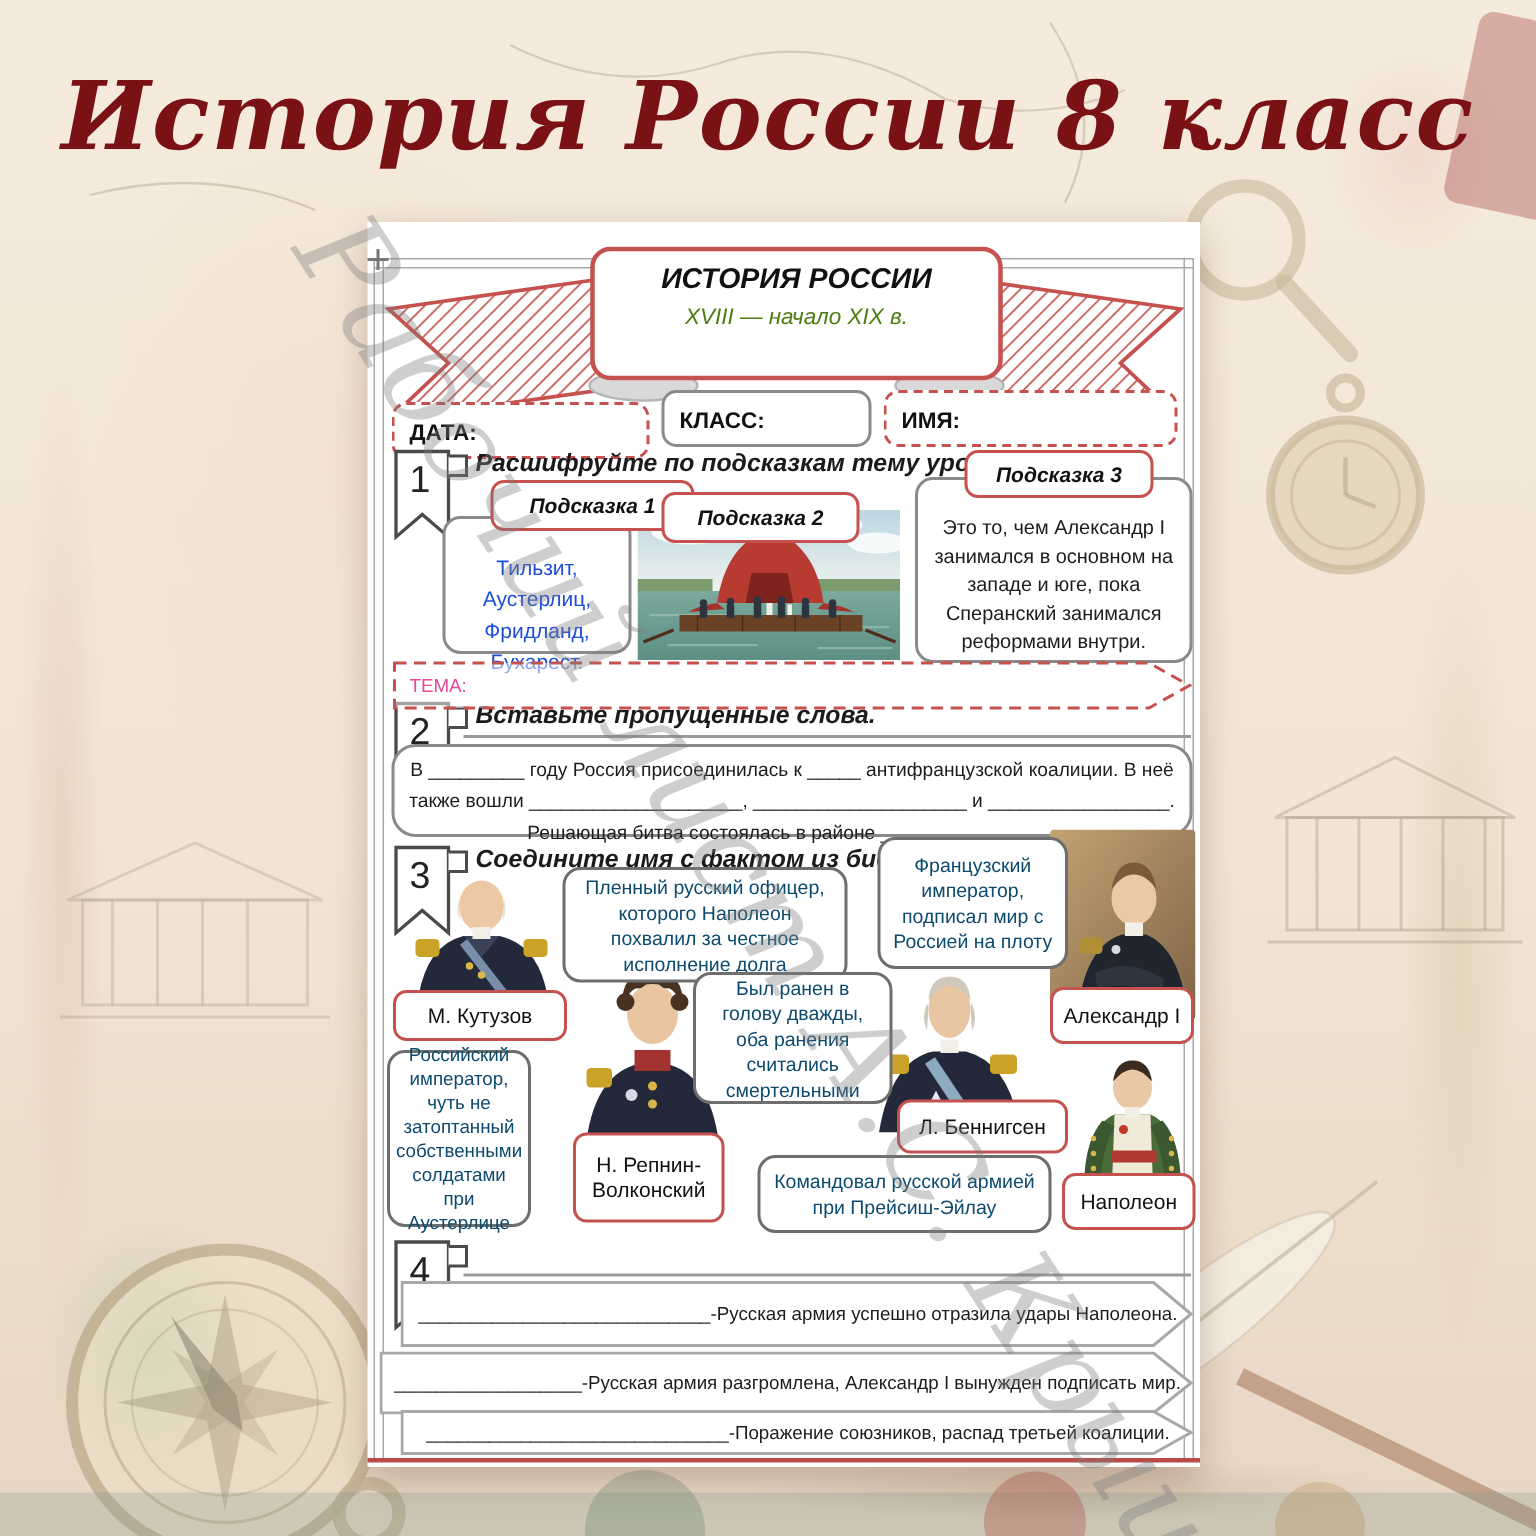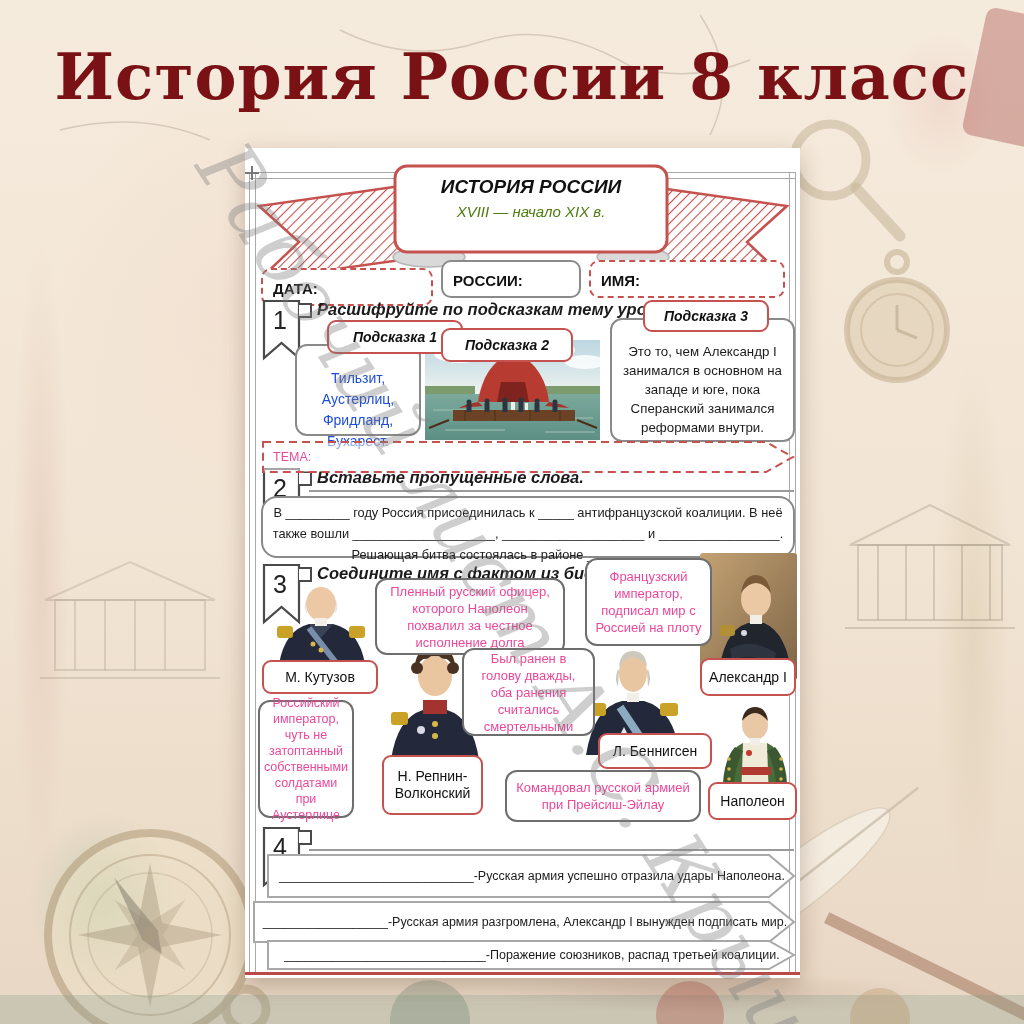--- a/index.html
+++ b/index.html
@@ -11,21 +11,21 @@
       radial-gradient(closest-side at 22% 30%, rgba(242,222,206,.6), transparent 75%),
       radial-gradient(closest-side at 92% 10%, rgba(238,205,196,.55), transparent 70%),
       radial-gradient(closest-side at 95% 62%, rgba(216,201,172,.5), transparent 72%),
       radial-gradient(closest-side at 70% 97%, rgba(186,160,140,.4), transparent 70%),
       linear-gradient(180deg,#f5ebdd 0%,#f2e4d3 55%,#e8d7c4 100%);
     position:relative;
   }
   .bg-deco{position:absolute;left:0;top:0;z-index:0;}
   .main-title{
     position:absolute;left:0;top:40px;width:1024px;margin:0;text-align:center;
-    font-family:"DejaVu Serif", serif;font-weight:bold;
+    font-family:"DejaVu Serif", serif;font-style:italic;font-weight:bold;
     font-size:63px;color:#7a1215;letter-spacing:1px;z-index:20;
   }
   .page{
     position:absolute;left:245px;top:148px;width:555px;height:830px;background:#ffffff;
     box-shadow:0 8px 22px rgba(90,60,40,.3);z-index:10;
   }
   .frameline{position:absolute;background:#a9a9a9;}
   .abs{position:absolute;}
   .field-box{position:absolute;height:38px;border-radius:10px;background:#fff;
     font-weight:bold;font-size:15px;color:#111;line-height:38px;padding-left:10px;box-sizing:border-box;}
@@ -35,21 +35,21 @@
   .badge-num{position:absolute;left:0;top:8px;width:38px;text-align:center;
     font-size:25px;color:#222;font-family:"Liberation Sans",sans-serif;}
   .task-header{position:absolute;font-weight:bold;font-style:italic;font-size:16.5px;color:#1b1b1b;white-space:nowrap;}
   .hint-title{position:absolute;border:2px solid #c5524e;border-radius:9px;background:#fff;
     display:flex;align-items:center;justify-content:center;font-weight:bold;font-style:italic;
     font-size:14px;color:#111;z-index:4;}
   .gray-box{position:absolute;border:2px solid #8a8a8a;border-radius:12px;background:#fff;box-sizing:border-box;z-index:2;}
   .hint-lines{position:absolute;width:100%;text-align:center;font-size:14px;color:#1d4ed8;line-height:21px;}
   .fact-box{position:absolute;border:2px solid #6e6e6e;border-radius:12px;background:#fff;
     display:flex;align-items:center;justify-content:center;text-align:center;
-    font-size:13px;color:#ec4899;line-height:17px;padding:4px 7px;box-sizing:border-box;z-index:3;}
+    font-size:13px;color:#0c4a6e;line-height:17px;padding:4px 7px;box-sizing:border-box;z-index:3;}
   .name-label{position:absolute;border:2px solid #c5524e;border-radius:9px;background:#fff;
     display:flex;align-items:center;justify-content:center;text-align:center;
     font-size:14px;color:#111;line-height:17px;padding:2px 4px;box-sizing:border-box;z-index:5;}
   .portrait{position:absolute;z-index:1;}
   .task2-line{width:100%;text-align:center;font-size:12.8px;color:#1c1c1c;line-height:21px;white-space:nowrap;}
   .banner-item{position:absolute;z-index:2;}
   .banner-item .bi-text{position:absolute;left:0;top:0;width:100%;height:100%;
     display:flex;align-items:center;justify-content:center;font-size:12.5px;color:#1c1c1c;white-space:nowrap;}
   .underline-bar{position:absolute;height:2px;background:#9a9a9a;}
   .watermark{
@@ -159,21 +159,21 @@
     <polygon points="170,22 14,44 54,80 14,118 170,96" fill="url(#hatch)" stroke="#c5524e" stroke-width="2.5"></polygon>
     <polygon points="386,22 542,44 502,80 542,118 386,96" fill="url(#hatch)" stroke="#c5524e" stroke-width="2.5"></polygon>
     <ellipse cx="184" cy="95" rx="36" ry="10" fill="#d9d9d9" stroke="#b5b5b5" stroke-width="1.5"></ellipse>
     <ellipse cx="388" cy="95" rx="36" ry="10" fill="#d9d9d9" stroke="#b5b5b5" stroke-width="1.5"></ellipse>
     <rect x="150" y="4" width="272" height="86" rx="12" fill="#ffffff" stroke="#c5524e" stroke-width="3"></rect>
   </svg>
   <div class="abs" style="left:150px;top:28px;width:272px;text-align:center;font-weight:bold;font-style:italic;font-size:19px;color:#111;">ИСТОРИЯ РОССИИ</div>
   <div class="abs" style="left:150px;top:55px;width:272px;text-align:center;font-style:italic;font-size:15px;color:#4d7c0f;">XVIII — начало XIX в.</div>
 
   <div class="field-box dashed-red" style="left:16px;top:120px;width:172px;">ДАТА:</div>
-  <div class="field-box solid-gray" style="left:196px;top:112px;width:140px;">РОССИИ:</div>
+  <div class="field-box solid-gray" style="left:196px;top:112px;width:140px;">КЛАСС:</div>
   <div class="field-box dashed-red" style="left:344px;top:112px;width:196px;">ИМЯ:</div>
 
   <div class="badge" style="left:16px;top:150px;">
     <svg width="52" height="68" viewBox="0 0 52 68">
       <path d="M3,3 H38 V60 L20.5,45 L3,60 Z" fill="#fff" stroke="#4a4a4a" stroke-width="2.2"></path>
       <path d="M38,6 H50 V19 H38" fill="#fff" stroke="#4a4a4a" stroke-width="2"></path>
     </svg>
     <span class="badge-num">1</span>
   </div>
   <div class="task-header" style="left:72px;top:152px;">Расшифруйте по подсказкам тему урока.</div>

